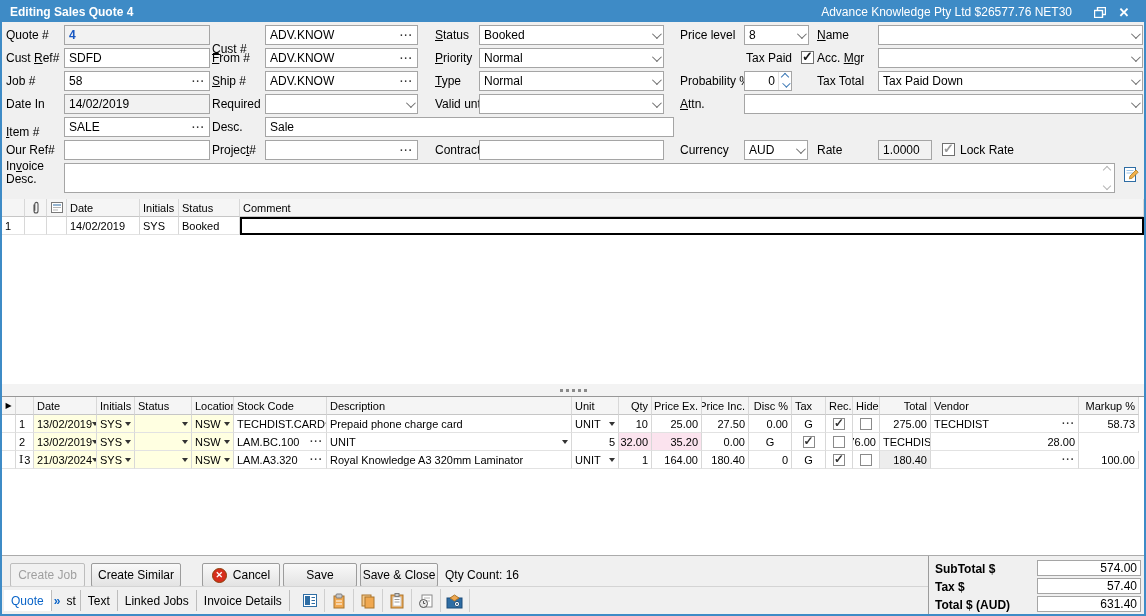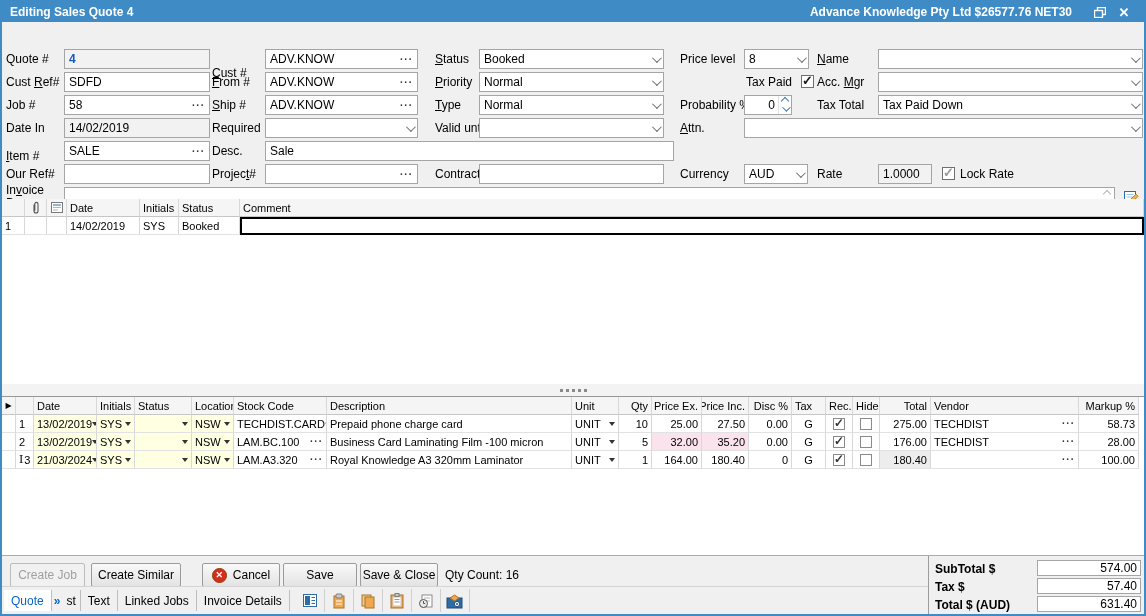--- a/index.html
+++ b/index.html
@@ -3,25 +3,25 @@
 <meta charset="utf-8">
 <style>
   html,body{margin:0;padding:0;background:#d7d7d7;}
   .window{position:relative;width:1146px;height:616px;box-sizing:border-box;border:2px solid #3e8bc6;
     background:#f0f0f0;font-family:"Liberation Sans",sans-serif;font-size:12px;color:#000;overflow:hidden;}
   
   .titlebar{position:absolute;left:0;top:0;right:0;height:20px;background:#3e8bc6;color:#fff;
     display:flex;align-items:center;padding:0 8px;box-sizing:border-box;}
   .titlebar .title{font-weight:bold;}
   .titlebar .spacer{flex:1;}
-  .titlebar .summary{font-weight:bold;margin-right:16px;}
+  .titlebar .summary{font-weight:normal;margin-right:16px;}
   .wbtn{width:24px;height:18px;display:flex;align-items:center;justify-content:center;cursor:pointer;}
   .closex{font-weight:bold;font-size:13px;}
   
-  .form{position:absolute;left:0;top:20px;width:1142px;height:177px;background:#f0f0f0;margin-top:24px;}
+  .form{position:absolute;left:0;top:20px;width:1142px;height:177px;background:#f0f0f0;}
   .lbl{position:absolute;height:20px;line-height:20px;white-space:nowrap;}
   .inp{position:absolute;height:20px;box-sizing:border-box;border:1px solid #a5a5a5;background:#fff;
     display:flex;align-items:center;padding:0 4px;white-space:nowrap;overflow:hidden;}
   .inp.ro{background:#f2f2f2;}
   .inp .val{flex:1;overflow:hidden;}
   .blue{color:#1757c2;font-weight:bold;}
   .dots{margin-left:auto;color:#333;font-weight:bold;letter-spacing:1px;font-size:10px;cursor:pointer;flex:none;}
   .chev{margin-left:auto;flex:none;width:6px;height:6px;border-right:1.6px solid #6f6f6f;border-bottom:1.6px solid #6f6f6f;
     transform:rotate(45deg) translateY(-2px);}
   .cb{position:absolute;width:13px;height:13px;box-sizing:border-box;border:1px solid #707070;background:#fff;cursor:pointer;}
@@ -396,21 +396,20 @@
           <span class="tri"></span>
         </div>
       <div class="gc yellow">
           <span>NSW</span>
           <span class="tri"></span>
         </div>
       <div class="gc">
           <span>LAM.BC.100</span>
           <span class="dots">···</span>
         </div>
-      <div class="gc">Business Card Laminating Film -100 micron</div>
       <div class="gc">
           <span>UNIT</span>
           <span class="tri"></span>
         </div>
       <div class="gc r">5</div>
       <div class="gc r pink">32.00</div>
       <div class="gc r pink">35.20</div>
       <div class="gc r">0.00</div>
       <div class="gc c">G</div>
       <div class="gc c">

